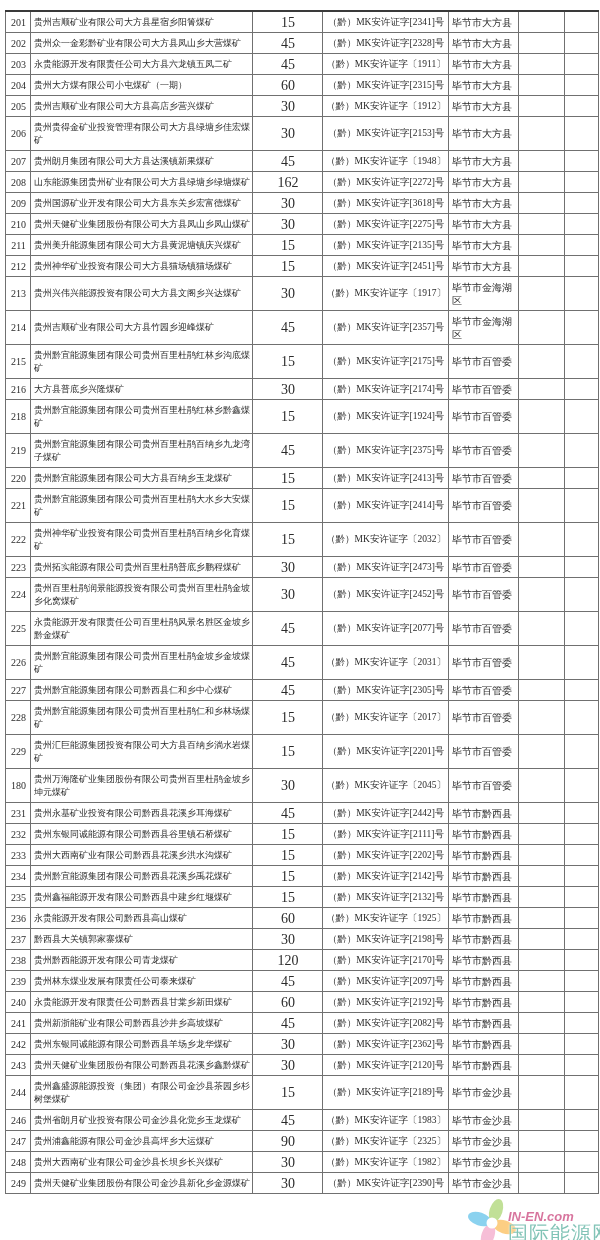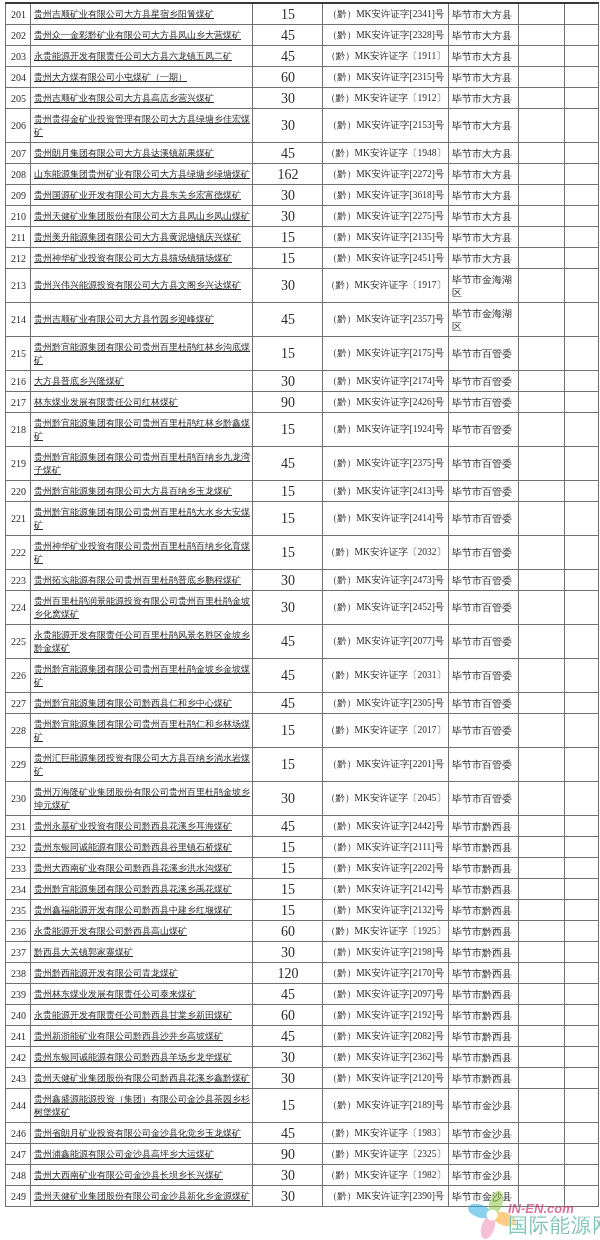--- a/index.html
+++ b/index.html
@@ -7,35 +7,35 @@
     width:600px;height:1240px;
     overflow:hidden;
     background:#ffffff;
     font-family:"Liberation Serif", serif;
   }
   .page{position:relative;width:600px;height:1240px;}
   table.mine-table{
     border-collapse:collapse;
     table-layout:fixed;
     width:593px;
-    margin:2px 0 0 5px;
+    margin:10px 0 0 5px;
     border:1px solid #4c4c4c;
     border-top:2px solid #3a3a3a;
   }
   table.mine-table td{
     border:1px solid #707070;
     color:#2b2b2b;
     vertical-align:middle;
     padding:3.5px 2px 3.5px 3px;
     line-height:13px;
     overflow:hidden;
     word-break:break-all;
   }
   td.c0{font-size:10px;text-align:center;padding-left:1px;padding-right:1px;}
-  td.c1{font-size:9px;text-align:left;text-decoration:underline;}
+  td.c1{font-size:9px;text-align:left;}
   td.c2{font-size:14px;text-align:center;}
   td.c3{font-size:9.5px;text-align:center;}
   td.c4{font-size:10px;text-align:left;}
   td.c5,td.c6{font-size:9px;}
   .watermark{
     position:absolute;
     left:438px;top:1145px;
     width:162px;height:95px;
     pointer-events:none;
     opacity:0.6;
@@ -211,29 +211,20 @@
         <tr>
           <td class="c0">216</td>
           <td class="c1">大方县普底乡兴隆煤矿</td>
           <td class="c2">30</td>
           <td class="c3">（黔）MK安许证字[2174]号</td>
           <td class="c4">毕节市百管委</td>
           <td class="c5"></td>
           <td class="c6"></td>
         </tr>
         <tr>
-          <td class="c0">217</td>
-          <td class="c1">林东煤业发展有限责任公司红林煤矿</td>
-          <td class="c2">90</td>
-          <td class="c3">（黔）MK安许证字[2426]号</td>
-          <td class="c4">毕节市百管委</td>
-          <td class="c5"></td>
-          <td class="c6"></td>
-        </tr>
-        <tr>
           <td class="c0">218</td>
           <td class="c1">贵州黔宜能源集团有限公司贵州百里杜鹃红林乡黔鑫煤矿</td>
           <td class="c2">15</td>
           <td class="c3">（黔）MK安许证字[1924]号</td>
           <td class="c4">毕节市百管委</td>
           <td class="c5"></td>
           <td class="c6"></td>
         </tr>
         <tr>
           <td class="c0">219</td>
@@ -328,21 +319,21 @@
         <tr>
           <td class="c0">229</td>
           <td class="c1">贵州汇巨能源集团投资有限公司大方县百纳乡淌水岩煤矿</td>
           <td class="c2">15</td>
           <td class="c3">（黔）MK安许证字[2201]号</td>
           <td class="c4">毕节市百管委</td>
           <td class="c5"></td>
           <td class="c6"></td>
         </tr>
         <tr>
-          <td class="c0">230</td>
+          <td class="c0">180</td>
           <td class="c1">贵州万海隆矿业集团股份有限公司贵州百里杜鹃金坡乡坤元煤矿</td>
           <td class="c2">30</td>
           <td class="c3">（黔）MK安许证字〔2045〕</td>
           <td class="c4">毕节市百管委</td>
           <td class="c5"></td>
           <td class="c6"></td>
         </tr>
         <tr>
           <td class="c0">231</td>
           <td class="c1">贵州永基矿业投资有限公司黔西县花溪乡耳海煤矿</td>

